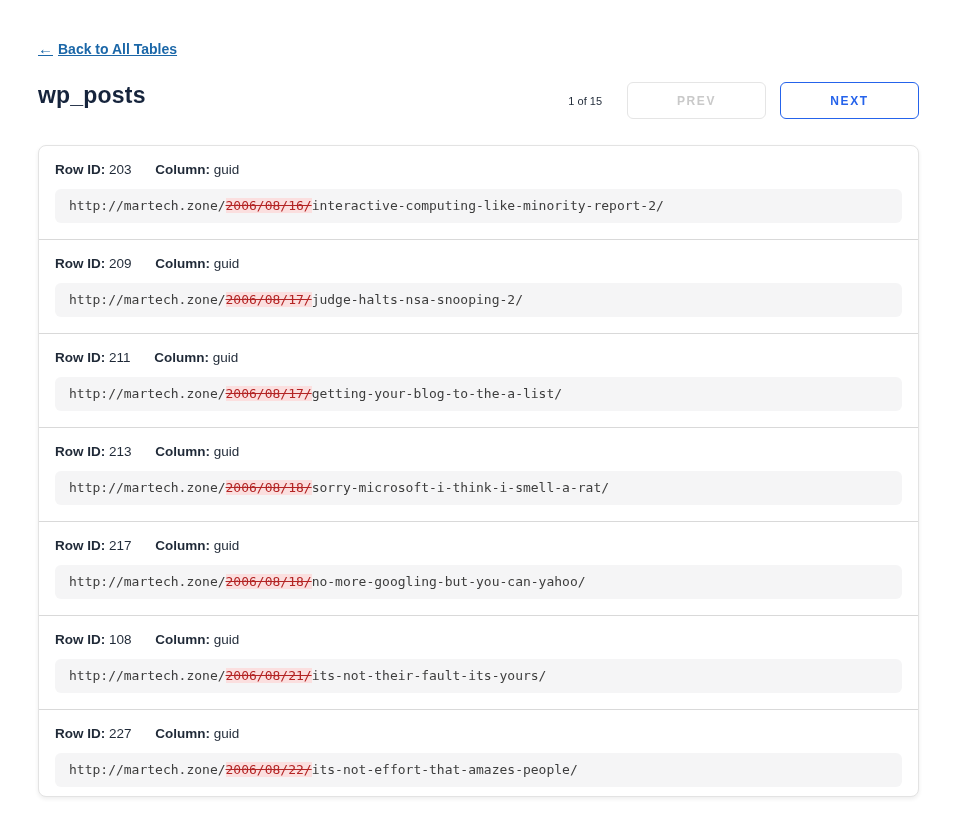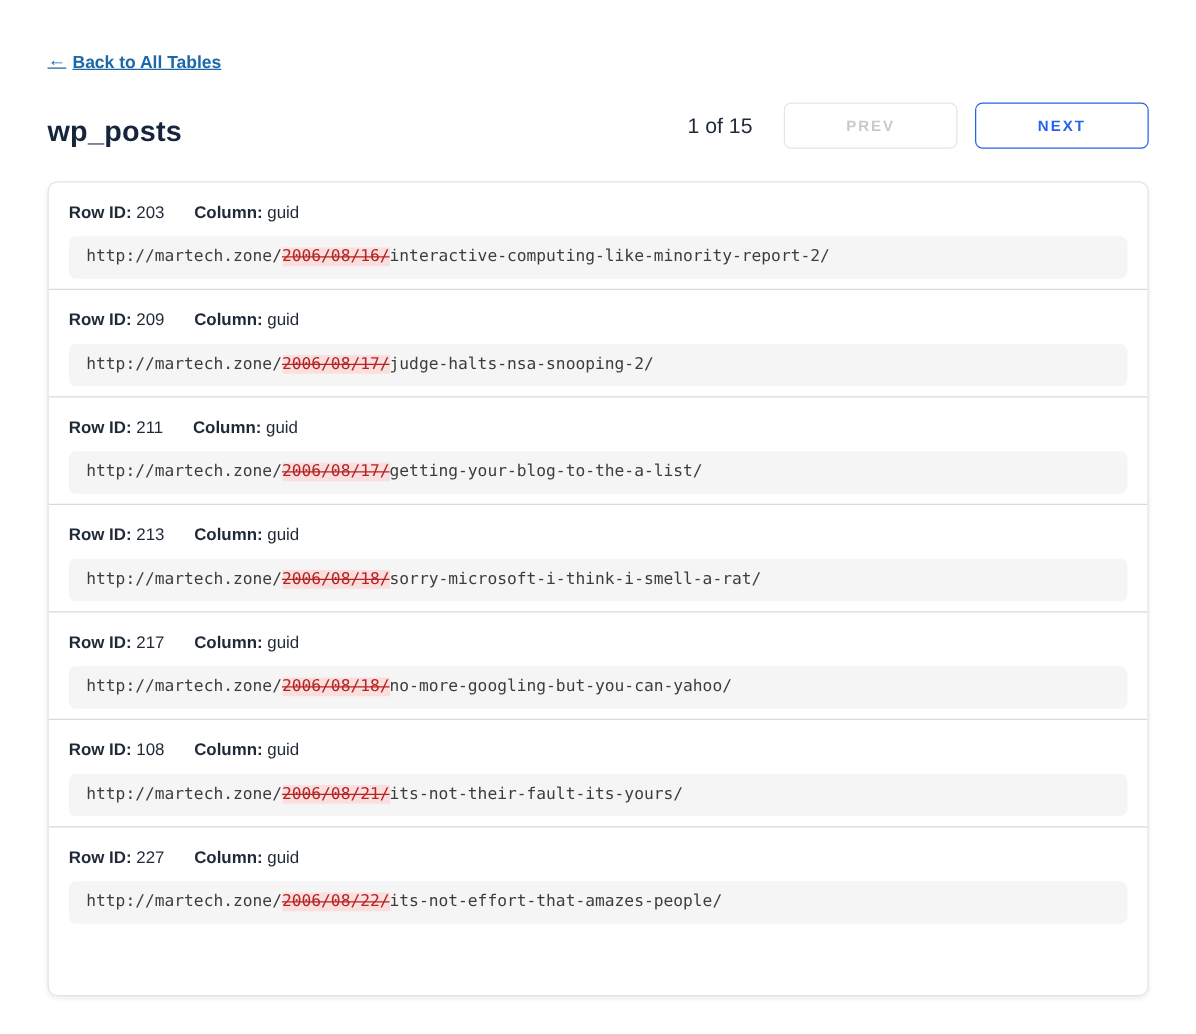--- a/index.html
+++ b/index.html
@@ -23,35 +23,35 @@
     text-decoration: underline;
     cursor: pointer;
   }
   .back-link .arrow {
     text-decoration: none;
     font-size: 15px;
   }
   .header-row {
     margin-top: 24px;
     display: flex;
-    align-items: flex-end;
+    align-items: flex-start;
     justify-content: space-between;
   }
   .page-title {
     font-size: 23px;
     font-weight: 700;
     color: #16243c;
     letter-spacing: 0.2px;
   }
   .pagination {
     display: flex;
     align-items: center;
   }
   .page-indicator {
-    font-size: 17px;
+    font-size: 11px;
     color: #1f2937;
     margin-right: 25px;
   }
   .pg-btn {
     width: 139px;
     height: 37px;
     border-radius: 6px;
     background: #ffffff;
     font-family: "Liberation Sans", sans-serif;
     font-size: 12px;
@@ -72,21 +72,21 @@
   .rows-card {
     margin-top: 26px;
     border: 1px solid #e3e3e3;
     border-radius: 8px;
     background: #ffffff;
     box-shadow: 0 2px 4px rgba(0,0,0,0.07);
     height: 652px;
     overflow: hidden;
   }
   .row-item {
-    padding: 16px 16px 8px 16px;
+    padding: 16px 16px 16px 16px;
     border-bottom: 1px solid #d9d9d9;
   }
   .row-item:last-child { border-bottom: none; }
   .row-meta {
     font-size: 13.5px;
     color: #1f2937;
     margin-bottom: 12px;
   }
   .row-meta .lbl { font-weight: 700; }
   .row-meta .val { font-weight: 400; }

